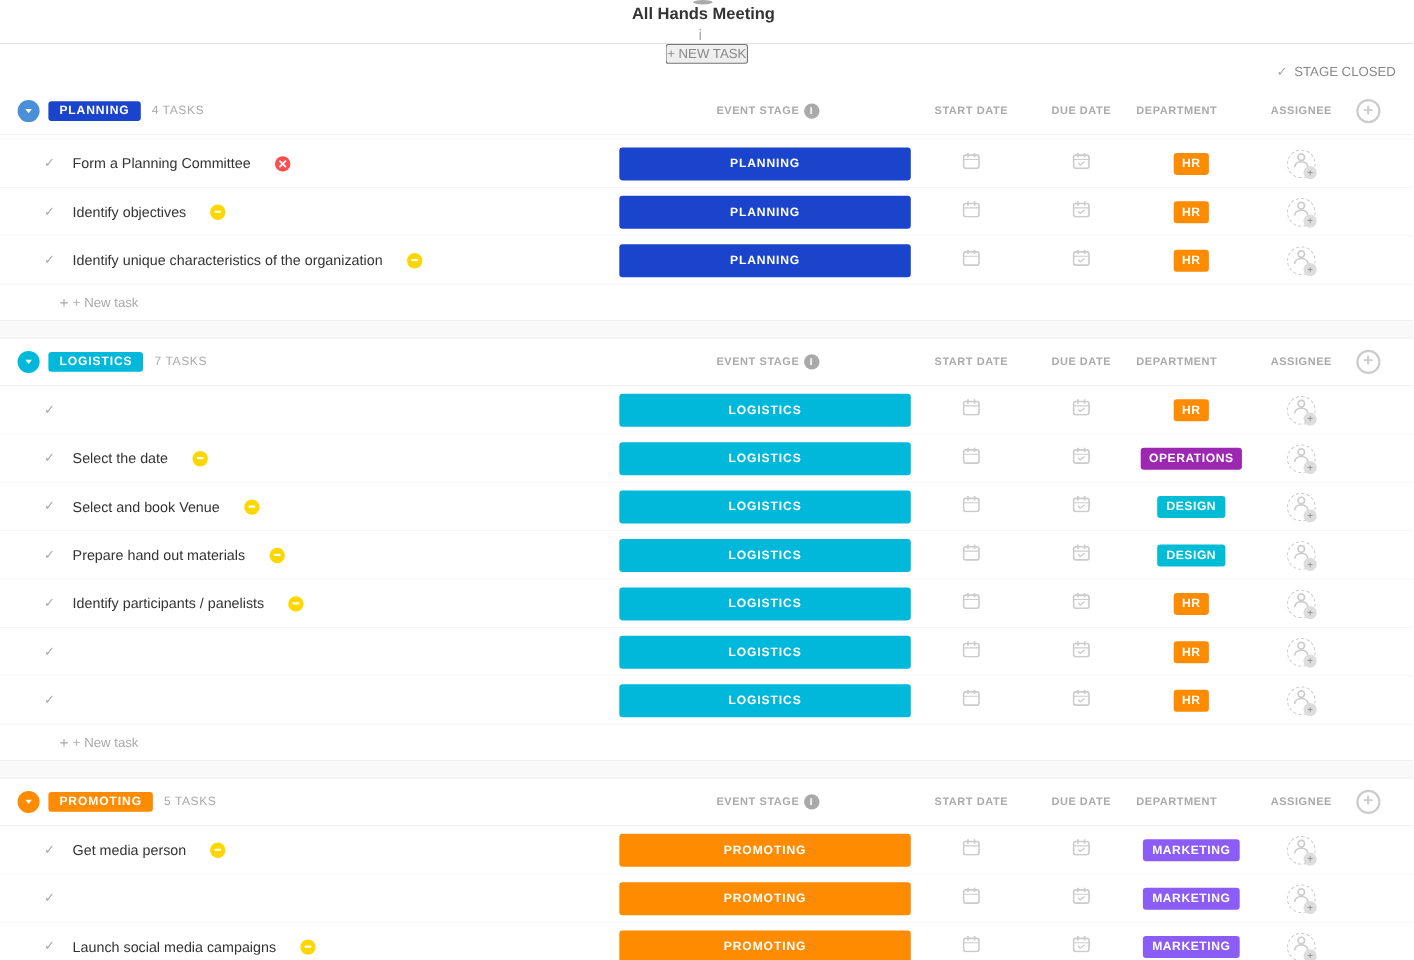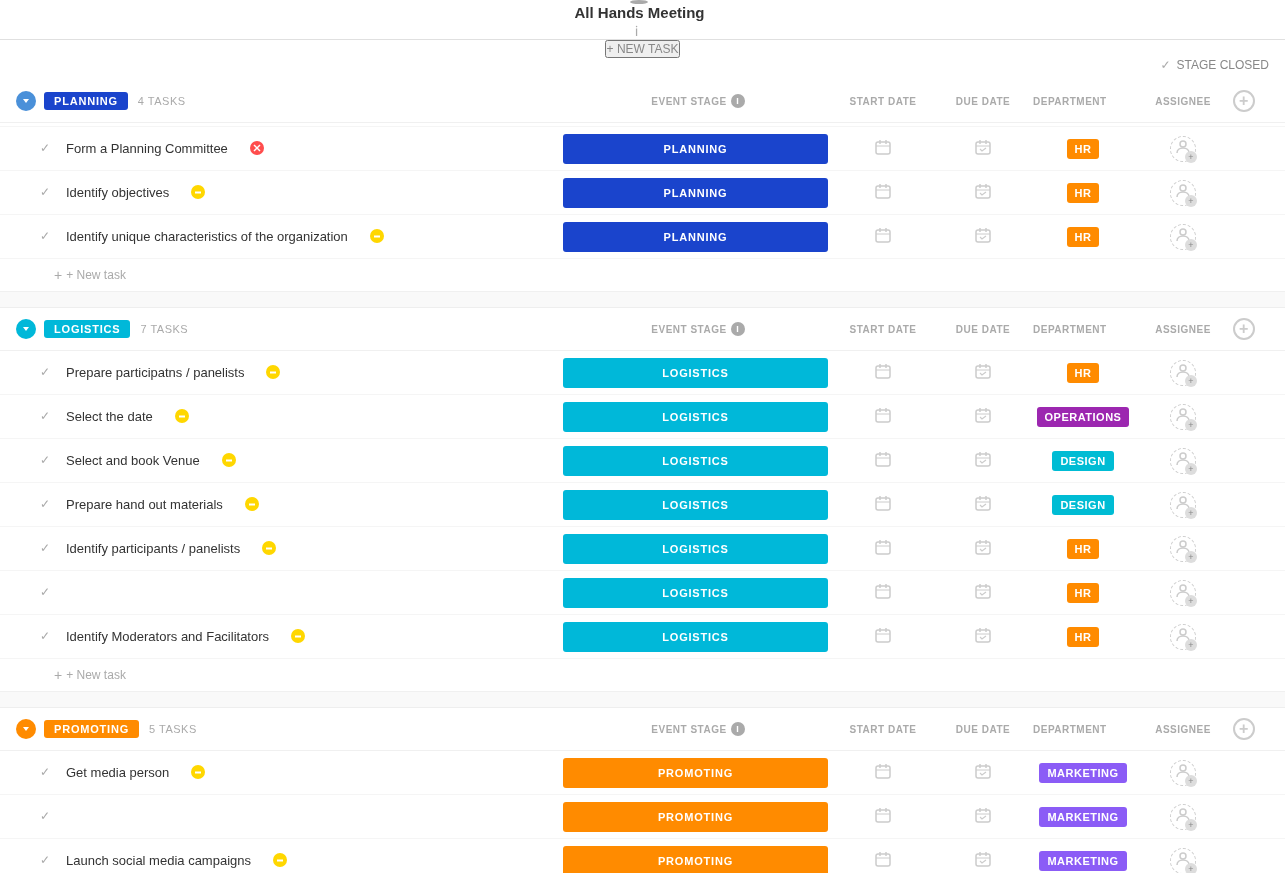--- a/index.html
+++ b/index.html
@@ -45,21 +45,21 @@
     .col-header.assignee { width: 100px; text-align: center; }
     .col-header.add { width: 36px; }
     .info-icon { width: 14px; height: 14px; border-radius: 50%; background: #aaa; color: white; display: inline-flex; align-items: center; justify-content: center; font-size: 9px; font-weight: bold; }
 
     
     .task-row {
       display: flex; align-items: center; padding: 0 16px 0 40px; height: 44px;
       border-bottom: 1px solid #f5f5f5; background: #fff;
     }
     .task-check { width: 16px; height: 16px; color: #aaa; margin-right: 10px; flex-shrink: 0; font-size: 12px; }
-    .task-name { flex: 1; font-size: 13px; color: #333; display: flex; align-items: flex-start; gap: 22px; min-width: 0; }
+    .task-name { flex: 1; font-size: 13px; color: #333; display: flex; align-items: center; gap: 22px; min-width: 0; }
     .task-name span { white-space: nowrap; overflow: hidden; text-overflow: ellipsis; }
     .status-dot { width: 16px; height: 16px; border-radius: 50%; display: inline-flex; align-items: center; justify-content: center; flex-shrink: 0; font-size: 10px; }
     .task-cols { display: flex; align-items: center; margin-left: auto; gap: 0; }
 
     .stage-pill {
       width: 265px; height: 30px; display: flex; align-items: center; justify-content: center;
       font-size: 11px; font-weight: 700; letter-spacing: 0.8px; color: white;
       border-radius: 3px; margin-right: 5px;
     }
     .stage-pill.planning { background: #1a44cc; }
@@ -336,28 +336,20 @@
       <div class="col-header due-date">DUE DATE</div>
       <div class="col-header department">DEPARTMENT</div>
       <div class="col-header assignee">ASSIGNEE</div>
       <div class="col-header add">
         <div class="add-btn">+</div>
       </div>
     </div>
   </div>
       <div class="task-row">
       <span class="task-check">✓</span>
-      <div class="task-name">
-        <span>Prepare participatns / panelists</span>
-        <span class="status-dot" style="background:#FFD700; width:14px;height:14px;border-radius:50%;display:inline-flex;align-items:center;justify-content:center;font-size:9px;color:white;flex-shrink:0;">
-          <svg width="8" height="3" viewBox="0 0 8 3">
-              <line x1="1" y1="1.5" x2="7" y2="1.5" stroke="white" stroke-width="2"></line>
-            </svg>
-        </span>
-      </div>
       <div class="task-cols">
         <div class="stage-pill logistics">LOGISTICS</div>
         <div class="date-cell">
           <span class="date-icon"><svg width="16" height="16" viewBox="0 0 16 16" fill="none" xmlns="http://www.w3.org/2000/svg">
       <rect x="1" y="3" width="14" height="12" rx="2" stroke="#ccc" stroke-width="1.5" fill="none"></rect>
       <line x1="1" y1="7" x2="15" y2="7" stroke="#ccc" stroke-width="1"></line>
       <line x1="5" y1="1" x2="5" y2="5" stroke="#ccc" stroke-width="1.5"></line>
       <line x1="11" y1="1" x2="11" y2="5" stroke="#ccc" stroke-width="1.5"></line>
     </svg></span>
         </div>
@@ -586,28 +578,20 @@
       <circle cx="8" cy="5" r="3" stroke="#ccc" stroke-width="1.5" fill="none"></circle>
       <path d="M2 14c0-3 2.5-5 6-5s6 2 6 5" stroke="#ccc" stroke-width="1.5" fill="none"></path>
     </svg></span>
           </div>
         </div>
         <div class="add-col"></div>
       </div>
     </div>
       <div class="task-row">
       <span class="task-check">✓</span>
-      <div class="task-name">
-        <span>Identify Moderators and Facilitators</span>
-        <span class="status-dot" style="background:#FFD700; width:14px;height:14px;border-radius:50%;display:inline-flex;align-items:center;justify-content:center;font-size:9px;color:white;flex-shrink:0;">
-          <svg width="8" height="3" viewBox="0 0 8 3">
-              <line x1="1" y1="1.5" x2="7" y2="1.5" stroke="white" stroke-width="2"></line>
-            </svg>
-        </span>
-      </div>
       <div class="task-cols">
         <div class="stage-pill logistics">LOGISTICS</div>
         <div class="date-cell">
           <span class="date-icon"><svg width="16" height="16" viewBox="0 0 16 16" fill="none" xmlns="http://www.w3.org/2000/svg">
       <rect x="1" y="3" width="14" height="12" rx="2" stroke="#ccc" stroke-width="1.5" fill="none"></rect>
       <line x1="1" y1="7" x2="15" y2="7" stroke="#ccc" stroke-width="1"></line>
       <line x1="5" y1="1" x2="5" y2="5" stroke="#ccc" stroke-width="1.5"></line>
       <line x1="11" y1="1" x2="11" y2="5" stroke="#ccc" stroke-width="1.5"></line>
     </svg></span>
         </div>

